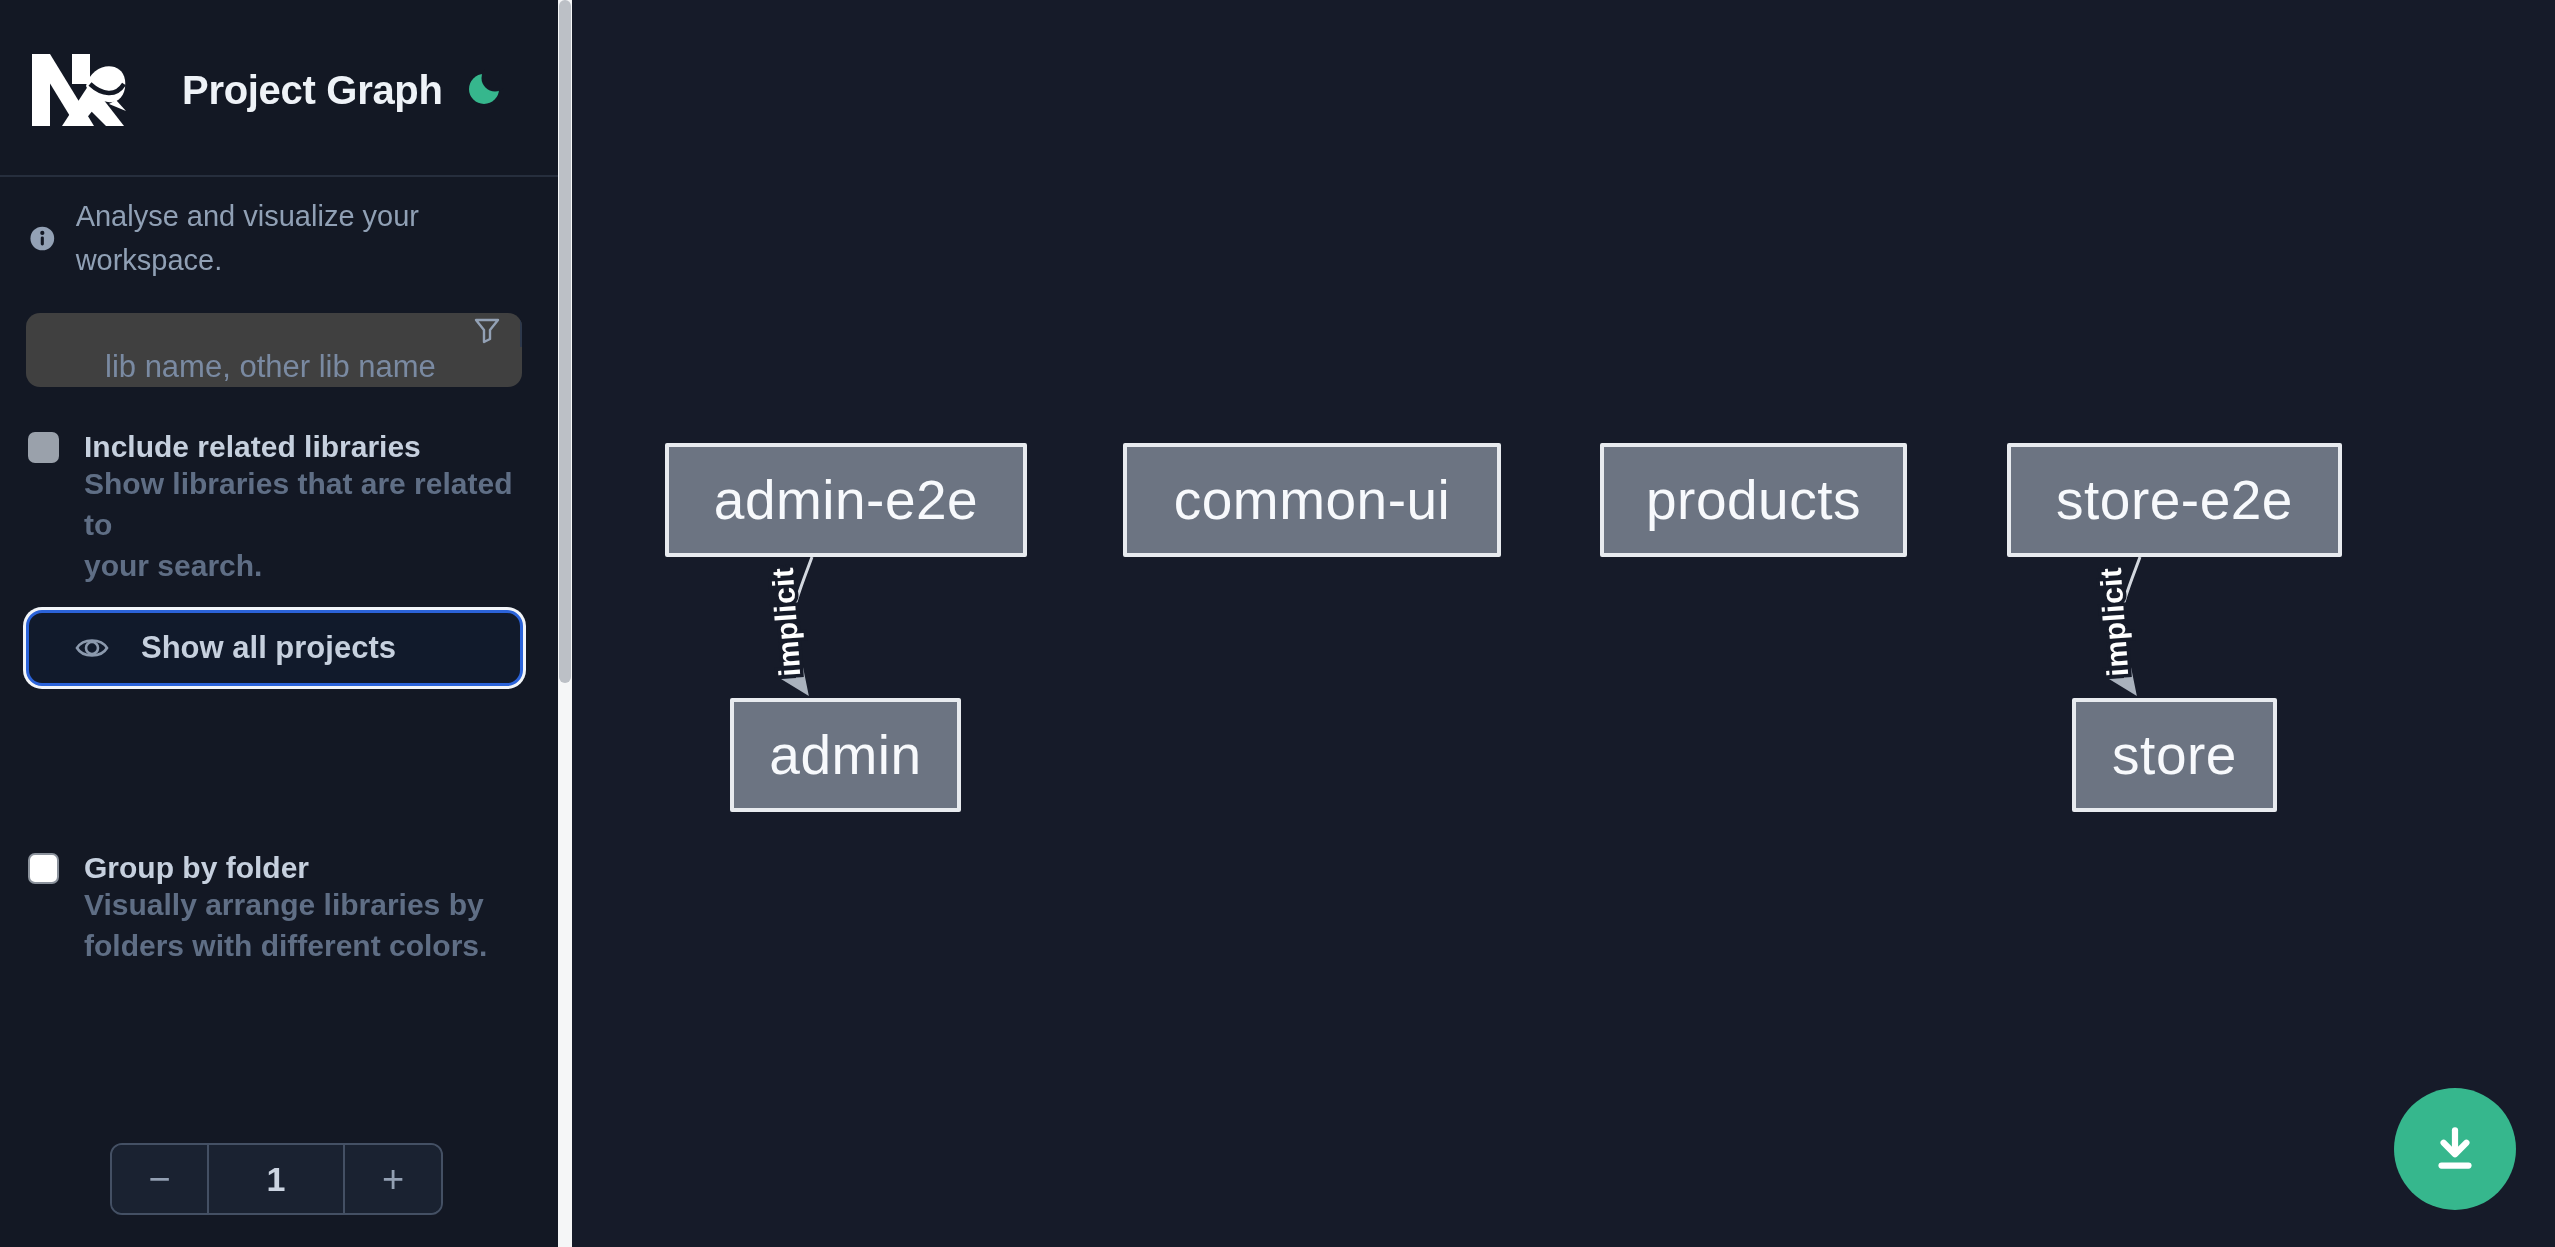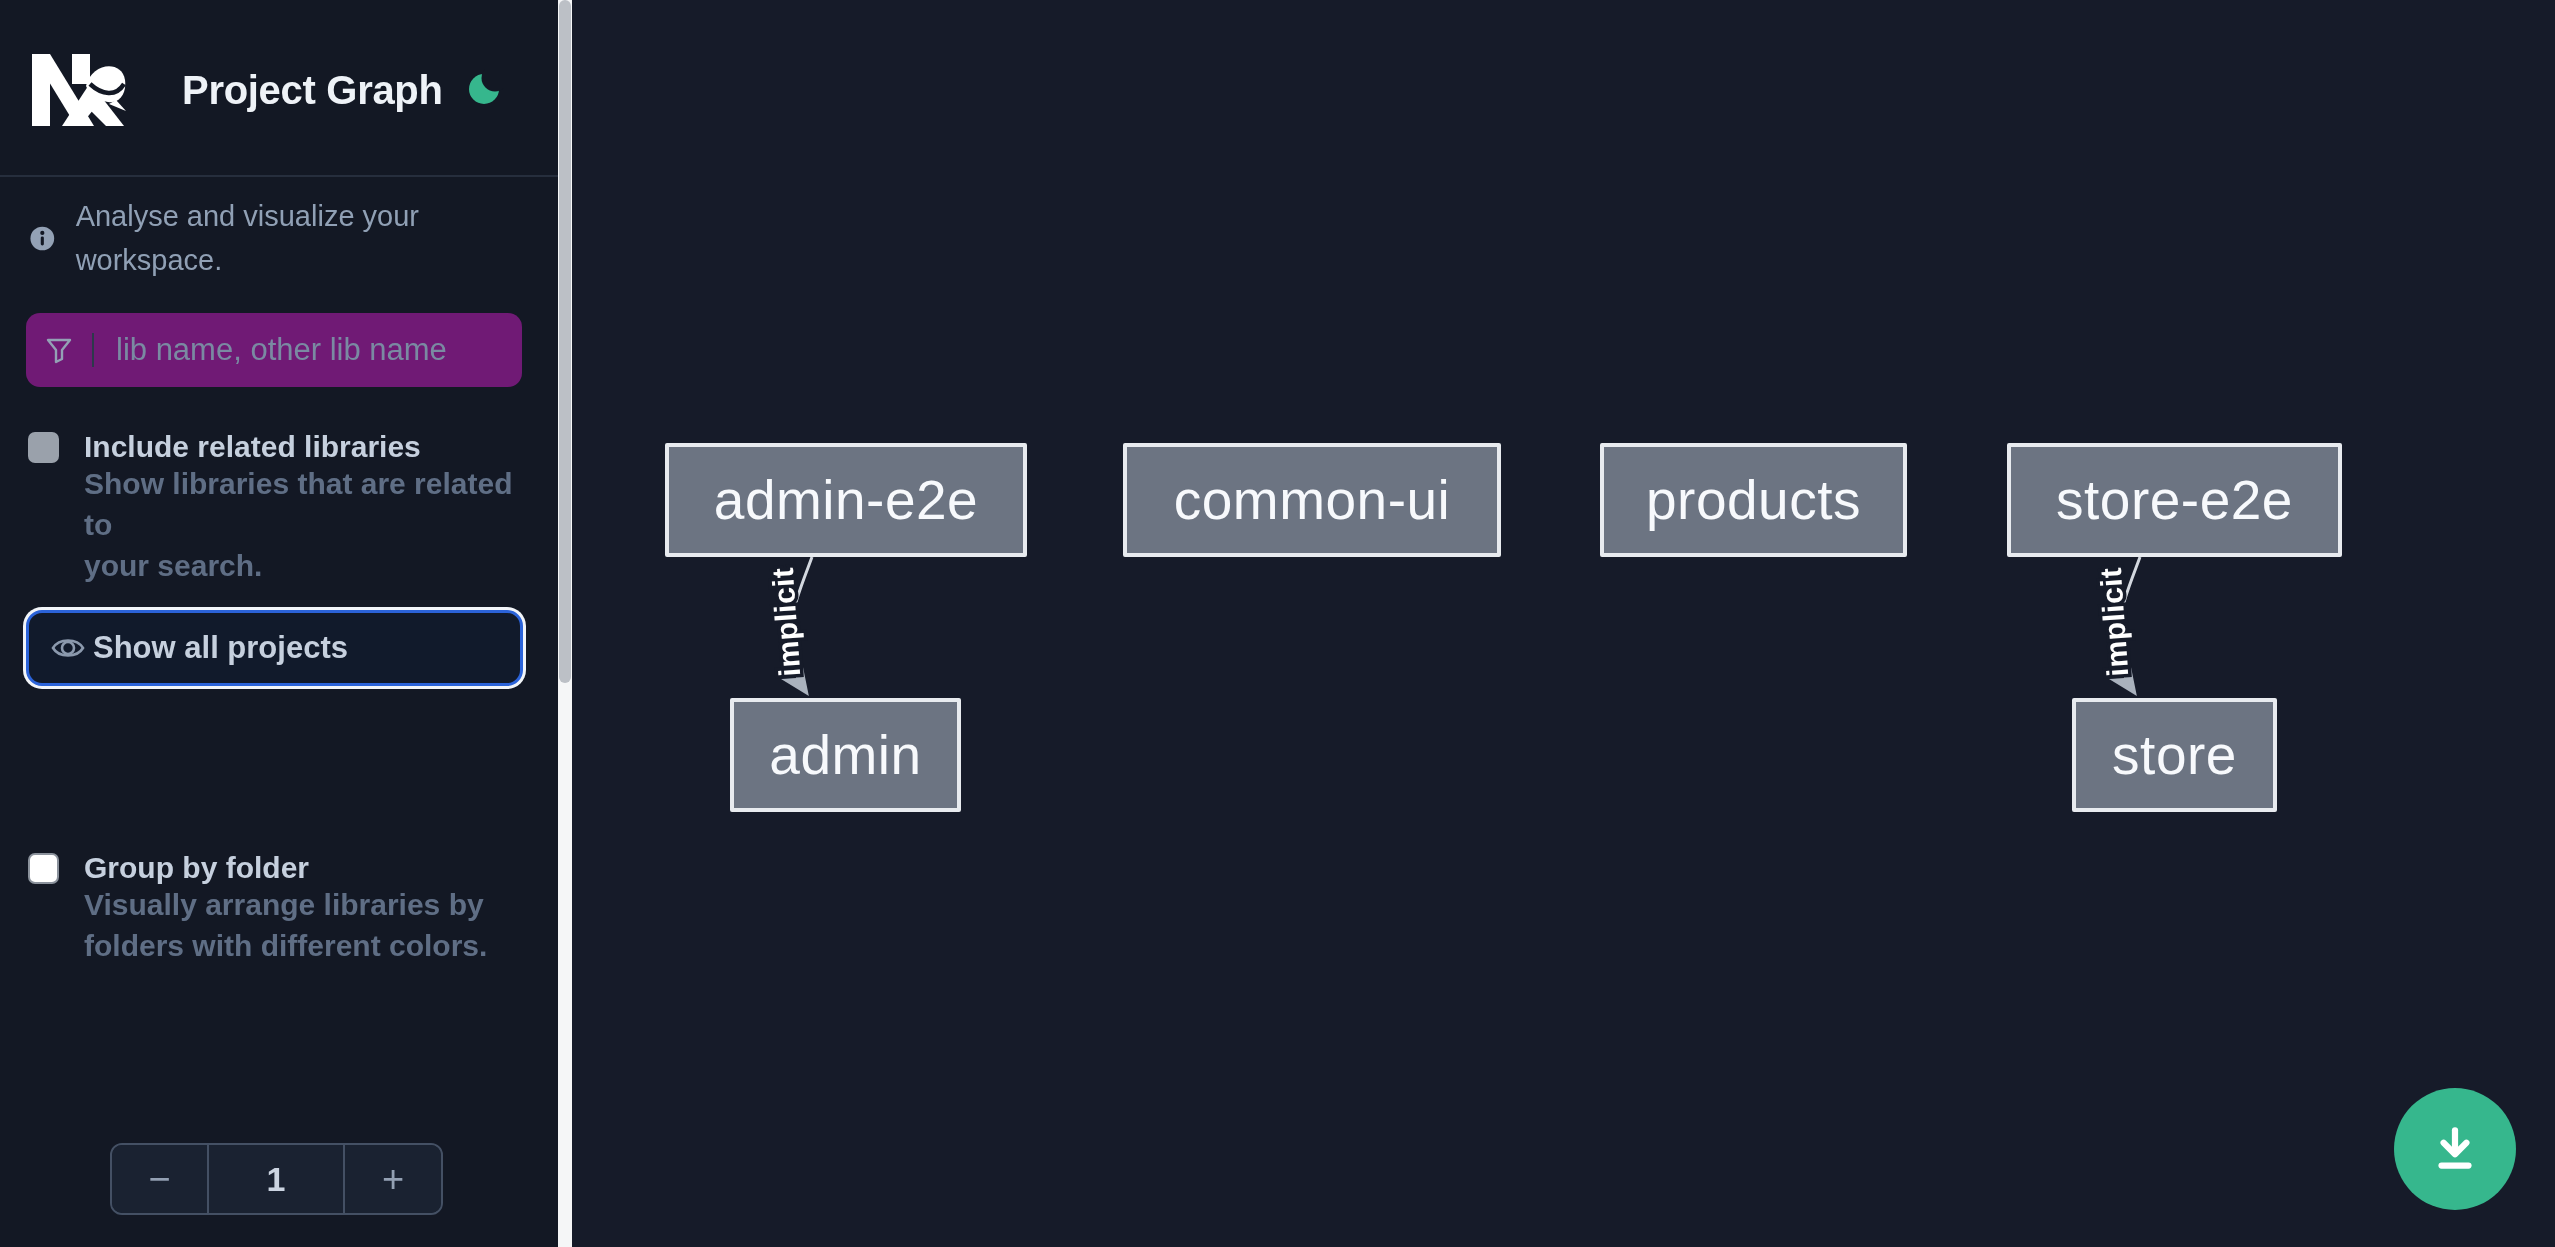--- a/index.html
+++ b/index.html
@@ -11,34 +11,34 @@
 
   .brand { position:absolute; left:0; top:0; width:558px; height:132px; }
   .nx-logo { position:absolute; left:30px; top:52px; width:96px; height:76px; }
   .page-title { position:absolute; left:182px; top:68px; font-size:40px; font-weight:700; color:#eef2f7; letter-spacing:-0.3px; line-height:44px; }
   .theme-toggle { position:absolute; left:464px; top:66px; width:44px; height:44px; background:transparent; border:none; cursor:pointer; }
   .header-divider { position:absolute; left:0; top:175px; width:558px; height:2px; background:#262e3d; }
 
   .tagline { position:absolute; left:30px; top:194px; display:flex; align-items:center; gap:21px; width:500px; }
   .tagline span { font-size:29px; color:#90a0b5; line-height:44px; }
 
-  .filter-box { position:absolute; left:26px; top:313px; width:496px; height:74px; background:#701a75; border-radius:14px; display:flex; align-items:center; overflow:hidden; }
+  .filter-box { position:absolute; left:26px; top:313px; width:496px; height:74px; background:#404040; border-radius:14px; display:flex; align-items:flex-end; overflow:hidden;flex-direction:column; }
   .filter-icon-cell { width:68px; display:flex; align-items:center; justify-content:center; border-right:2px solid #2d384b; flex-shrink:0; }
   .filter-box input { flex:1; background:transparent; border:none; outline:none; font-family:"Liberation Sans",sans-serif; font-size:31px; color:#aab7ca; padding:0 18px 0 22px; }
   .filter-box input::placeholder { color:#7a8aa2; opacity:1; }
 
   .toggle-row { position:absolute; left:28px; width:500px; display:flex; gap:25px; align-items:flex-start; }
   .checkbox { width:31px; height:31px; border-radius:7px; flex-shrink:0; margin-top:1px; display:flex; align-items:center; justify-content:center; cursor:pointer; }
   .cb-gray  { background:#9aa1ab; }
   .cb-white { background:#ffffff; border:2px solid #8b929c; }
   .cb-green { background:#30b287; }
   .toggle-label { font-size:30px; font-weight:600; color:#c6d0de; line-height:32px; }
   .toggle-desc  { font-size:30px; color:#5f6e85; line-height:41px; font-weight:700; }
 
-  .action-btn { position:absolute; left:26px; width:497px; height:76px; display:flex; align-items:center; gap:6px; padding-left:20px; cursor:pointer; font-family:"Liberation Sans",sans-serif; }
+  .action-btn { position:absolute; left:26px; width:497px; height:76px; display:flex; align-items:center; gap:30px; padding-left:44px; cursor:pointer; font-family:"Liberation Sans",sans-serif; }
   .action-btn span { font-size:31px; font-weight:600; color:#c6d0de; }
   .btn-focused { background:#111a2b; border:3px solid #2b63d9; box-shadow:0 0 0 3px #f2f5f9; border-radius:16px; }
   .btn-plain   { background:#171f2f; border:2px solid #3a4559; border-radius:16px; }
 
   .stepper { position:absolute; left:110px; top:1143px; width:333px; height:72px; border:2px solid #445064; border-radius:12px; display:flex; overflow:hidden; background:#1a2231; }
   .stepper button { background:#1a2231; border:none; color:#93a0b3; font-size:38px; font-family:"Liberation Sans",sans-serif; cursor:pointer; line-height:1; }
   .stepper .dec { width:95px; }
   .stepper .inc { flex:1; }
   .stepper-value { width:138px; border-left:2px solid #445064; border-right:2px solid #445064; display:flex; align-items:center; justify-content:center; font-size:34px; font-weight:600; color:#cbd4e1; background:#1a2231; }
 

